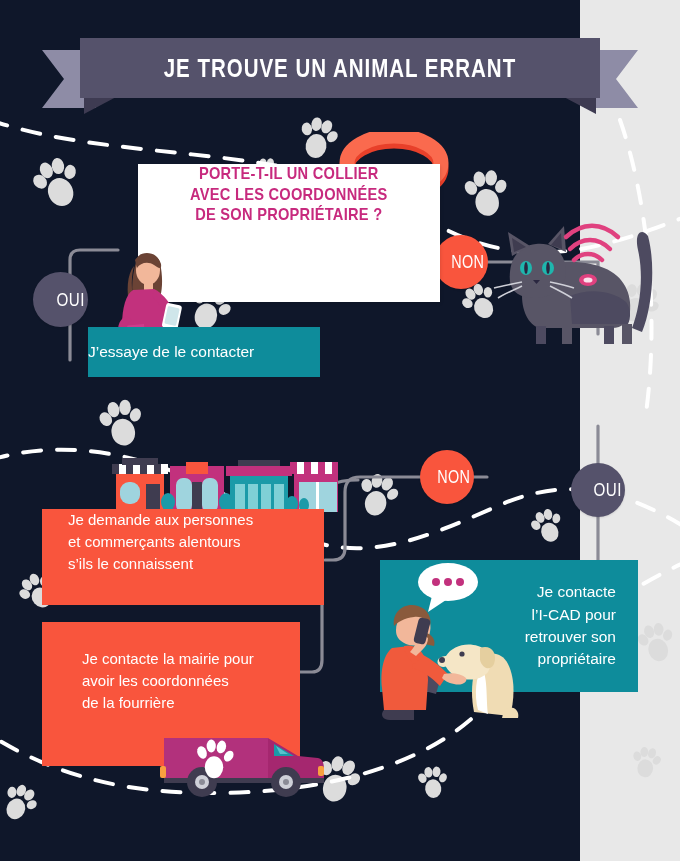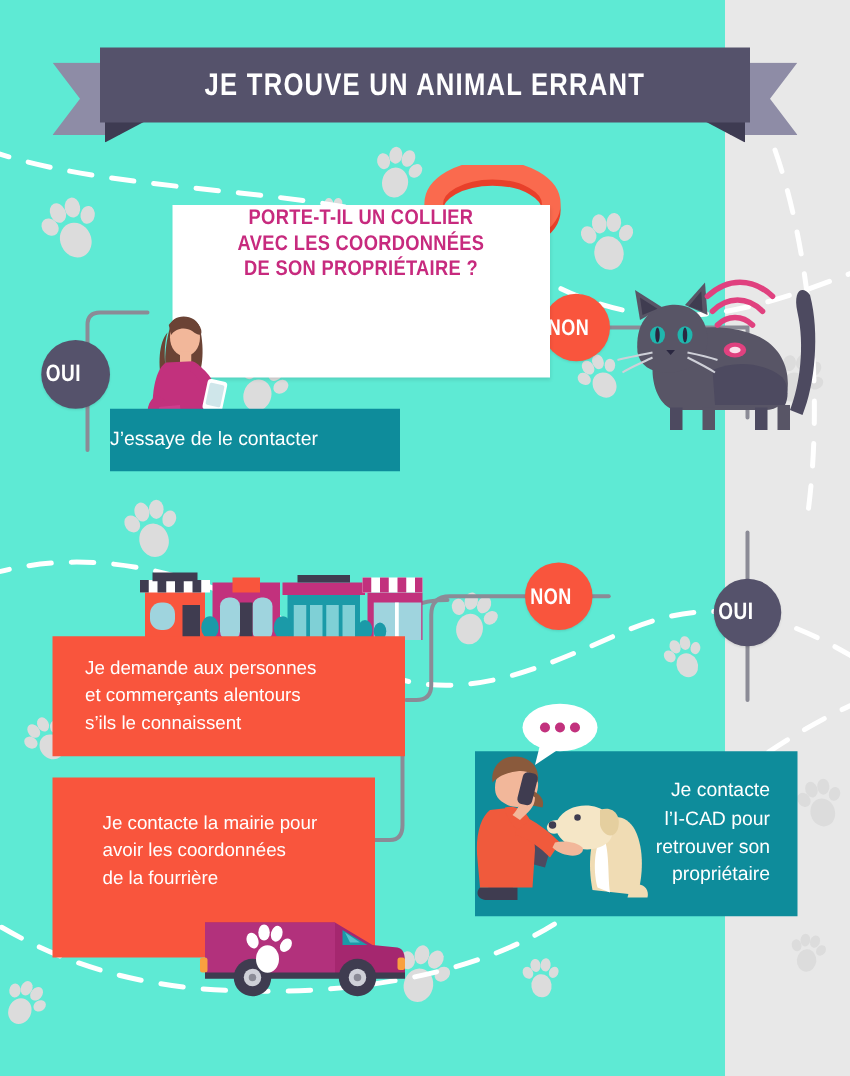--- a/index.html
+++ b/index.html
@@ -2,21 +2,21 @@
 <html><head>
 <meta charset="utf-8">
 <style>
   * { box-sizing: border-box; margin: 0; padding: 0; }
   html, body {
     width: 680px; height: 861px;
     background: #e8e8e8;
     font-family: "Liberation Sans", sans-serif;
     overflow: hidden;
   }
-  #stage { position: relative; width: 580px; height: 861px; background: #5eead4; }
+  #stage { position: relative; width: 580px; height: 861px; background: #0f172a; }
 
   .bg-layer { position: absolute; inset: 0; pointer-events: none; }
 
   
   .ribbon { position: absolute; left: 42px; top: 38px; width: 596px; height: 72px; }
   .ribbon-tail {
     position: absolute; top: 12px; width: 54px; height: 58px;
     background: #8e8ca6;
   }
   .ribbon-tail.left  { left: 0;  clip-path: polygon(0 0, 100% 0, 100% 100%, 0 100%, 22px 50%); }
@@ -44,28 +44,28 @@
   .card-white {
     background: #ffffff; box-shadow: 1px 2px 3px rgba(0,0,0,0.10);
     display: flex; justify-content: center; margin-left: 22px;
   }
   .q-text {
     color: #c72a7e; font-weight: bold; text-align: center; line-height: 1.22;
     transform: scaleX(0.86); transform-origin: center;
     letter-spacing: 0.3px; white-space: pre-line;
   }
   .card-teal { background: #0e8c9b; display: flex; align-items: center; }
-  .card-orange { background: #f9553d; display: flex; align-items: center; }
+  .card-orange { background: #f9553d; display: flex; }
   .body-text { color: #ffffff; line-height: 1.45; white-space: pre-line; }
 
   
   .badge {
     position: absolute; border-radius: 50%;
-    display: flex; align-items: center; justify-content: flex-start;
-    color: #ffffff; font-weight: bold;
+    display: flex; align-items: center; justify-content: flex-end;
+    color: #ffffff; font-weight: normal;
     box-shadow: 0 1px 2px rgba(0,0,0,0.10);
   }
   .badge span { transform: scaleX(0.8); display: block; letter-spacing: 0.5px; }
   .badge-dark { background: #55526b; }
   .badge-orange { background: #f9553d; }
 
   .illus { position: absolute; }
 </style>
 </head>
 <body>
@@ -313,21 +313,21 @@
       <g fill="#ffffff" transform="translate(56,36) scale(0.92)">
         <ellipse cx="0" cy="10" rx="10" ry="12"></ellipse>
         <ellipse cx="-13" cy="-6" rx="5" ry="7" transform="rotate(-20 -13 -6)"></ellipse>
         <ellipse cx="-3" cy="-13" rx="5" ry="7"></ellipse>
         <ellipse cx="8" cy="-12" rx="5" ry="7" transform="rotate(15 8 -12)"></ellipse>
         <ellipse cx="16" cy="-2" rx="4.6" ry="6.4" transform="rotate(35 16 -2)"></ellipse>
       </g>
     </g>
   </svg>
 
-  <div class="card card-teal" style="left:380px; top:560px; width:258px; height:132px; justify-content:flex-end; padding-right:22px;margin-top:41px;">
+  <div class="card card-teal" style="left:380px; top:560px; width:258px; height:132px; justify-content:flex-end; padding-right:22px;">
     <div class="body-text" style="font-size:15.5px; text-align:right;">Je contacte
 l’I-CAD pour
 retrouver son
 propriétaire</div>
   </div>
 
   <svg class="illus" style="left:370px; top:560px; width:160px; height:166px;" viewBox="0 0 160 166">
     <g>
 
       <g>

